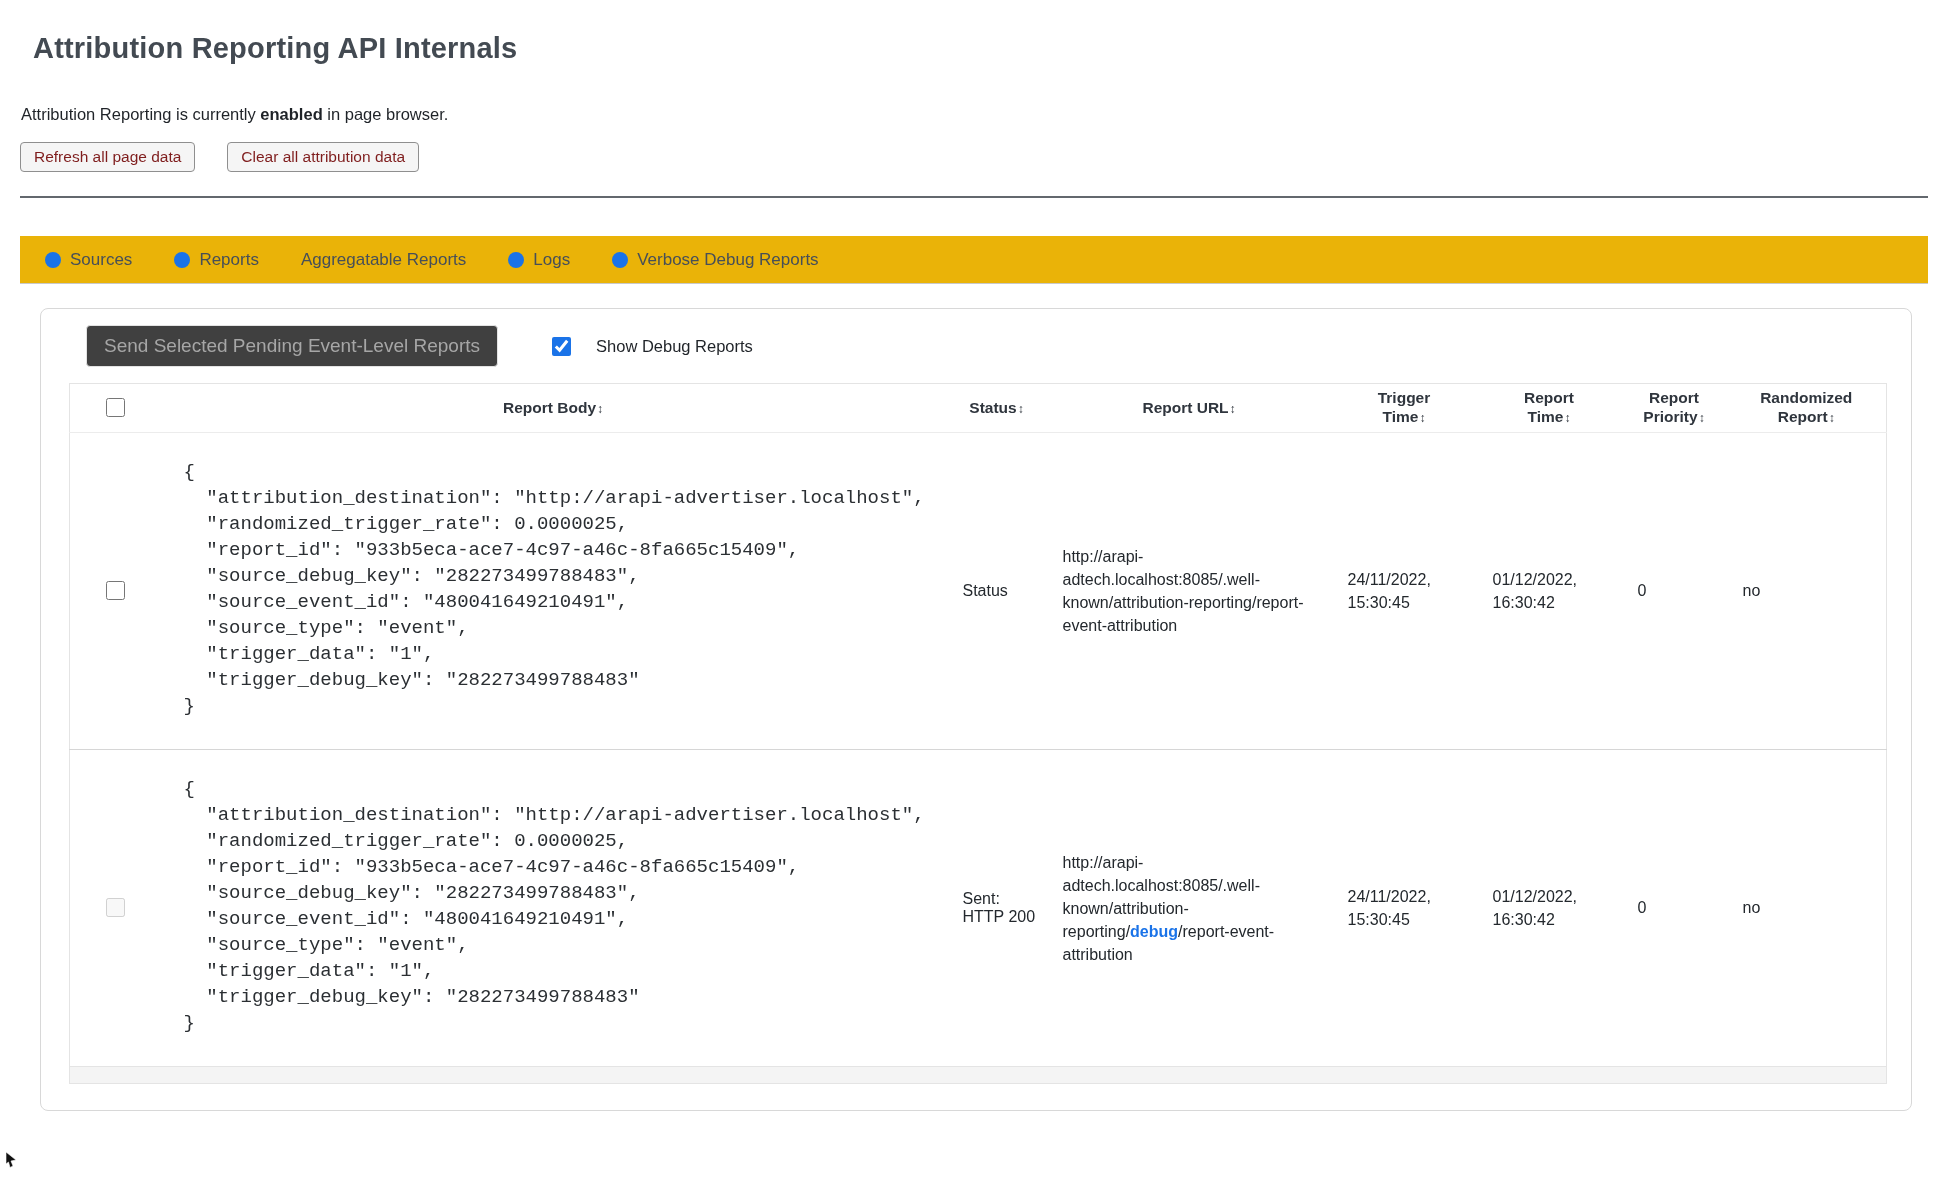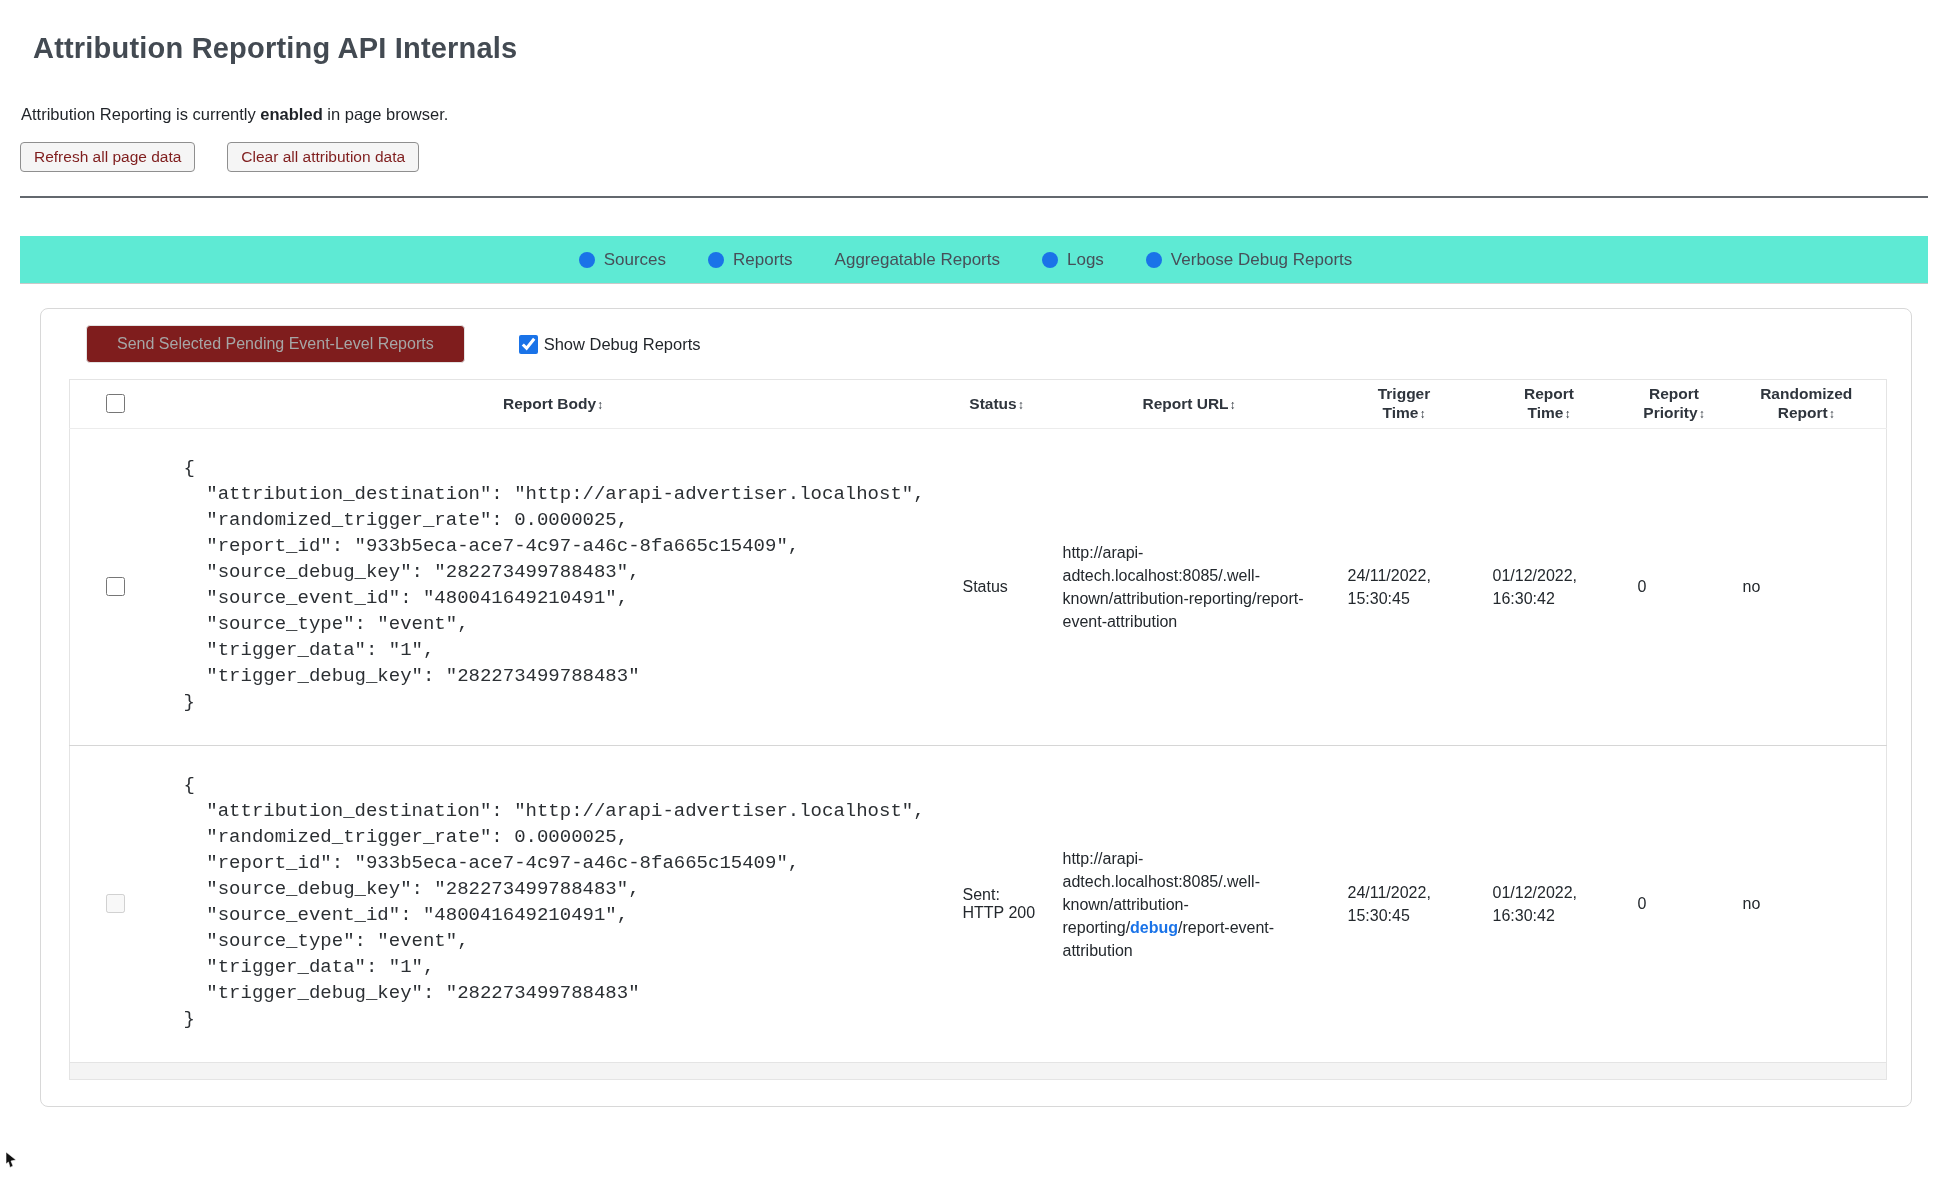--- a/index.html
+++ b/index.html
@@ -25,21 +25,21 @@
   .toolbar button{
     font-family:"Liberation Sans", sans-serif;
     font-size:15.5px;color:#7f1d1d;background:#f5f5f5;
     border:1px solid #8f8f8f;border-radius:4px;padding:5px 13px;cursor:pointer;
   }
   hr.top-divider{margin:24px 0 0 0;border:none;border-top:2px solid #63686e;}
 
   
   .tabs{
     margin-top:38px;height:48px;display:flex;align-items:center;
-    border-bottom:1px solid #c9c9c9;background:#5eead4;padding-left:25px;justify-content:center;
+    border-bottom:1px solid #c9c9c9;background:#eab308;padding-left:25px;
   }
   .tab{
     display:flex;align-items:center;font-size:17px;color:#474f58;cursor:pointer;
     margin-right:42px;white-space:nowrap;
   }
   .tab .dot{
     width:16px;height:16px;border-radius:50%;background:var(--accent);
     display:inline-block;margin-right:9px;
   }
   .tab.active{
@@ -52,25 +52,25 @@
     margin:34px 0 0 25px;font-size:23px;font-weight:700;color:#2d333b;
   }
 
   
   .panel{
     margin:24px 0 0 20px;width:1872px;border:1px solid #d8d8d8;border-radius:8px;
     padding:16px 0 26px 27px;background:#fff;
   }
   .controls{display:flex;align-items:center;gap:54px;margin-left:18px;}
   .controls button{
-    font-family:"Liberation Sans", sans-serif;font-size:16px;
-    background:#7f1d1d;border:1px solid #e3e3e3;border-radius:4px;
-    color:#a6a6a6;padding:9px 30px;
-  }
-  .controls label{display:flex;align-items:center;gap:6px;font-size:16.5px;color:#1f2328;cursor:pointer;}
+    font-family:"Liberation Sans", sans-serif;font-size:19px;
+    background:#404040;border:1px solid #e3e3e3;border-radius:4px;
+    color:#a6a6a6;padding:9px 17px;
+  }
+  .controls label{display:flex;align-items:center;gap:25px;font-size:16.5px;color:#1f2328;cursor:pointer;}
   .controls input[type="checkbox"]{width:19px;height:19px;accent-color:var(--accent);margin:0;}
 
   
   table.reports{
     margin:16px 0 0 1px;width:1817px;table-layout:fixed;border-collapse:collapse;
     border:1px solid #e4e4e4;
   }
   thead th{
     height:45px;font-size:15.5px;font-weight:700;color:#2f353d;
     text-align:center;vertical-align:middle;border-bottom:1px solid #ececec;padding:4px 2px;

